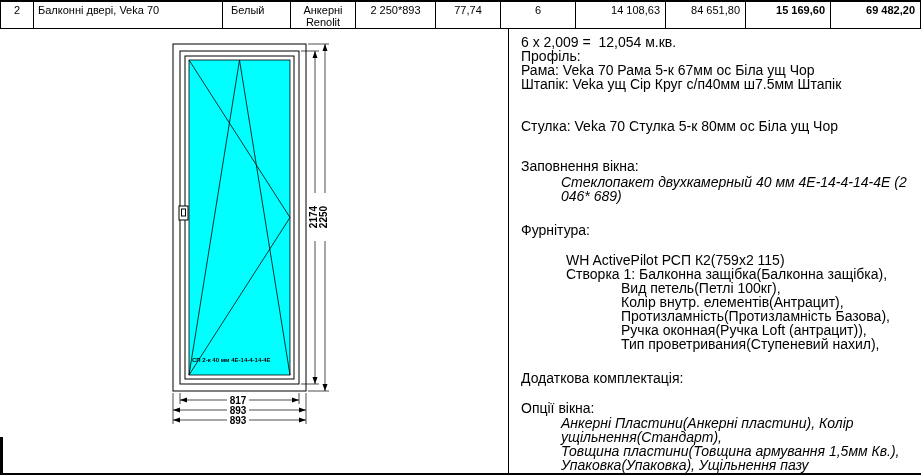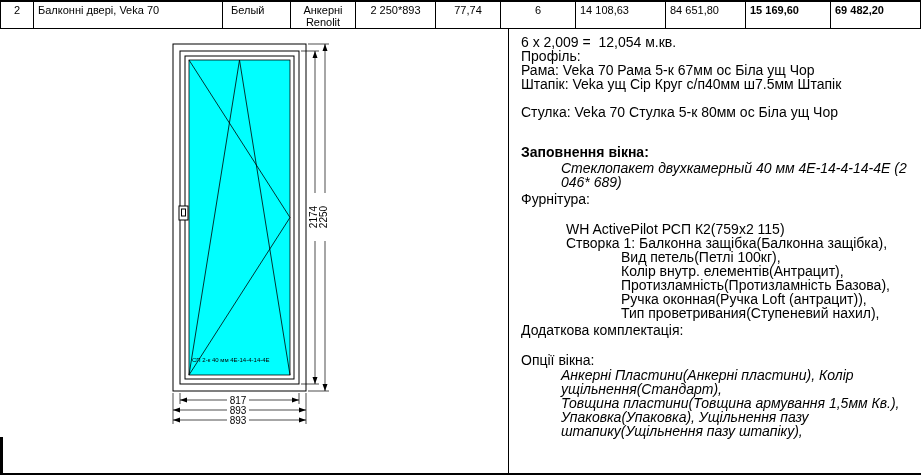--- a/index.html
+++ b/index.html
@@ -14,36 +14,36 @@
   .toprow {
     display:grid;
     grid-template-columns:33px 189px 68px 65px 80px 65px 75px 90px 80px 85px 1fr;
     height:27px; border-bottom:1px solid #000; border-left:1px solid #000;
   }
   .cell {
     border-right:1px solid #000; font-size:11px; line-height:12px;
     padding:2px 4px; overflow:hidden; white-space:pre-wrap;
   }
   .c-center { text-align:center; }
-  .c-right  { padding-right:19px; }
+  .c-right  { text-align:right; padding-right:5px; }
   .c-bold   { font-weight:bold; }
   .c-left8  { padding-left:8px; }
   
   .content { display:flex; height:445px; }
-  .drawing-panel { width:509px; border-right:1px solid #000; position:relative; }
+  .drawing-panel { width:509px; border-right:1px solid #000; position:relative;font-weight:bold; }
   .drawing-panel svg { display:block; }
   svg text { font-family:"Liberation Sans", sans-serif; fill:#000; }
   .text-panel { flex:1; padding:6px 4px 0 12px; font-size:14px; line-height:14px; }
   .l { white-space:pre-wrap; }
   .i40  { padding-left:40px;font-style:italic; }
   .i45  { padding-left:45px; }
   .i100 { padding-left:100px; }
-  .g1 { margin-top:1px; } .g2 { margin-top:2px; } .g3 { margin-top:3px; }
-  .g6 { } .g14 { margin-top:14px; } .g16 { margin-top:16px; }
-  .g26 { margin-top:26px;font-weight:bold; }
+  .g1 { margin-top:1px; } .g2 { margin-top:2px; } .g3 { margin-top:20px; }
+  .g6 { } .g14 { margin-top:28px; } .g16 { margin-top:16px; }
+  .g26 { margin-top:26px; }
   .corner-bar { position:absolute; left:0; bottom:0; width:3px; height:36px; background:#000; }
 </style>
 </head>
 <body>
 
 <div class="page">
 
   <div class="toprow">
     <div class="cell c-center">2</div>
     <div class="cell">Балконні двері, Veka 70</div>

